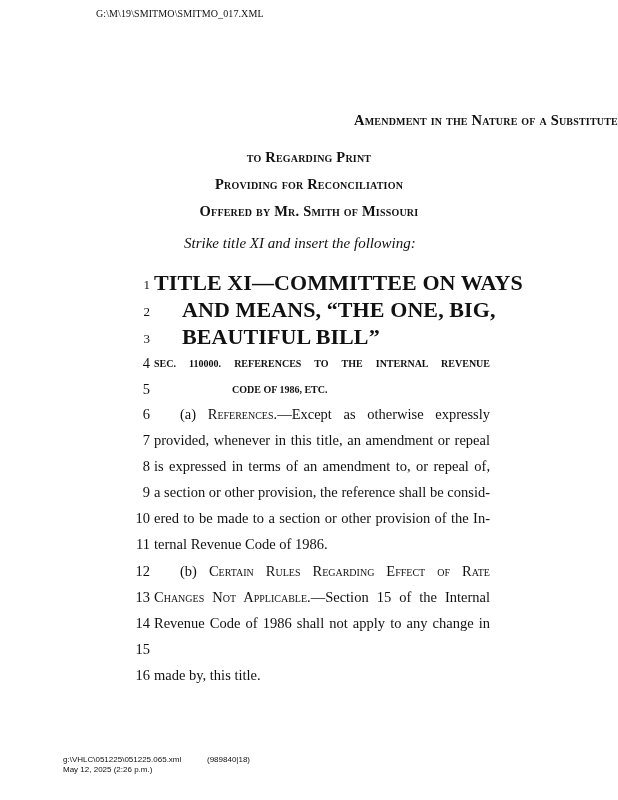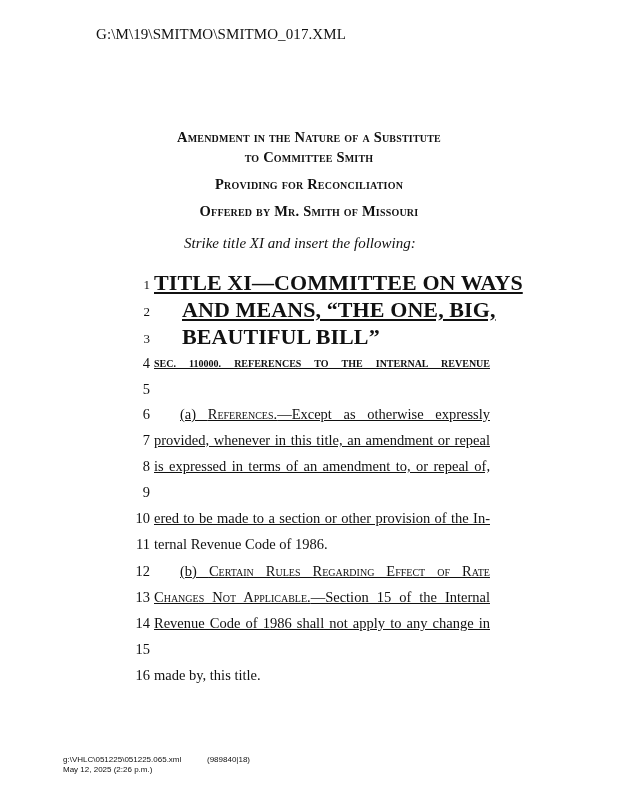--- a/index.html
+++ b/index.html
@@ -1,41 +1,41 @@
 <!DOCTYPE html>
 <html><head>
   <meta charset="utf-8">
   <style>
     html, body { margin: 0; padding: 0; background: #ffffff; }
     body { width: 618px; height: 800px; position: relative; overflow: hidden; color: #111; font-family: "Liberation Serif", "DejaVu Serif", serif; }
-    .header-path { position: absolute; left: 63px; top: 26px; font-size: 15px; letter-spacing: 0.1px; padding-left: 33px; }
+    .header-path { position: absolute; left: 63px; top: 8px; font-size: 10px; letter-spacing: 0.1px; padding-left: 33px; }
     .heading { position: absolute; left: 0; width: 618px; text-align: center; font-weight: bold; font-variant: small-caps; font-size: 14.5px; letter-spacing: 0.2px; }
-    .h1 { top: 129px; }
+    .h1 { top: 112px; text-align: right; }
     .h2 { top: 149px; }
     .h3 { top: 176px; }
     .h4 { top: 203px; }
     .strike { position: absolute; left: 184px; top: 235px; font-size: 15px; font-style: italic; }
     .line { position: absolute; left: 0; width: 618px; height: 26px; }
     .ln { position: absolute; width: 40px; left: 110px; text-align: right; font-size: 14.5px; }
     .txt { position: absolute; left: 154px; width: 336px; font-size: 14.5px; white-space: nowrap; }
-    .justify { text-align: justify; text-align-last: justify; text-decoration: underline; }
+    .justify { text-align: justify; text-align-last: justify; }
     .title-line .txt { font-weight: bold; font-size: 22px; letter-spacing: 0.1px; }
     .title-line .ln { font-size: 13px; top: 7px; }
     .sec .txt { font-weight: bold; font-size: 10px; top: 3px; }
     .sc { font-variant: small-caps; }
     .footer { position: absolute; left: 63px; top: 755px; font-family: Liberation Sans, sans-serif; font-size: 8px; line-height: 10px; }
     .footer .id { position: absolute; left: 144px; top: 0; white-space: nowrap; }
   </style>
 </head>
 <body>
 
 <div class="header-path">G:\M\19\SMITMO\SMITMO_017.XML</div>
 
 <div class="heading h1">Amendment in the Nature of a Substitute</div>
-<div class="heading h2">to Committee Smith</div>
+<div class="heading h2">to Regarding Print</div>
 <div class="heading h3">Providing for Reconciliation</div>
 <div class="heading h4">Offered by Mr. Smith of Missouri</div>
 
 <div class="strike">Strike title XI and insert the following:</div>
 
 <div>
   <div class="line title-line" style="top:270px">
     <span class="ln">1</span>
     <span class="txt justify" style="width:338px">TITLE XI—COMMITTEE ON WAYS</span>
   </div>
@@ -46,36 +46,38 @@
   <div class="line title-line" style="top:324px">
     <span class="ln">3</span>
     <span class="txt" style="left:182px">BEAUTIFUL BILL”</span>
   </div>
   <div class="line sec" style="top:355px">
     <span class="ln">4</span>
     <span class="txt justify">SEC. 110000. REFERENCES TO THE INTERNAL REVENUE</span>
   </div>
   <div class="line sec" style="top:381px">
     <span class="ln">5</span>
+    <span class="txt" style="left:232px">CODE OF 1986, ETC.</span>
   </div>
 
   <div class="line" style="top:406px">
     <span class="ln">6</span>
     <span class="txt justify" style="left:180px;width:310px"><span>(a) </span><span class="sc">References.</span><span>—Except as otherwise expressly</span></span>
   </div>
   <div class="line" style="top:432px">
     <span class="ln">7</span>
     <span class="txt justify">provided, whenever in this title, an amendment or repeal</span>
   </div>
   <div class="line" style="top:458px">
     <span class="ln">8</span>
     <span class="txt justify">is expressed in terms of an amendment to, or repeal of,</span>
   </div>
   <div class="line" style="top:484px">
     <span class="ln">9</span>
+    <span class="txt justify">a section or other provision, the reference shall be consid-</span>
   </div>
   <div class="line" style="top:510px">
     <span class="ln">10</span>
     <span class="txt justify">ered to be made to a section or other provision of the In-</span>
   </div>
   <div class="line" style="top:536px">
     <span class="ln">11</span>
     <span class="txt">ternal Revenue Code of 1986.</span>
   </div>
 

